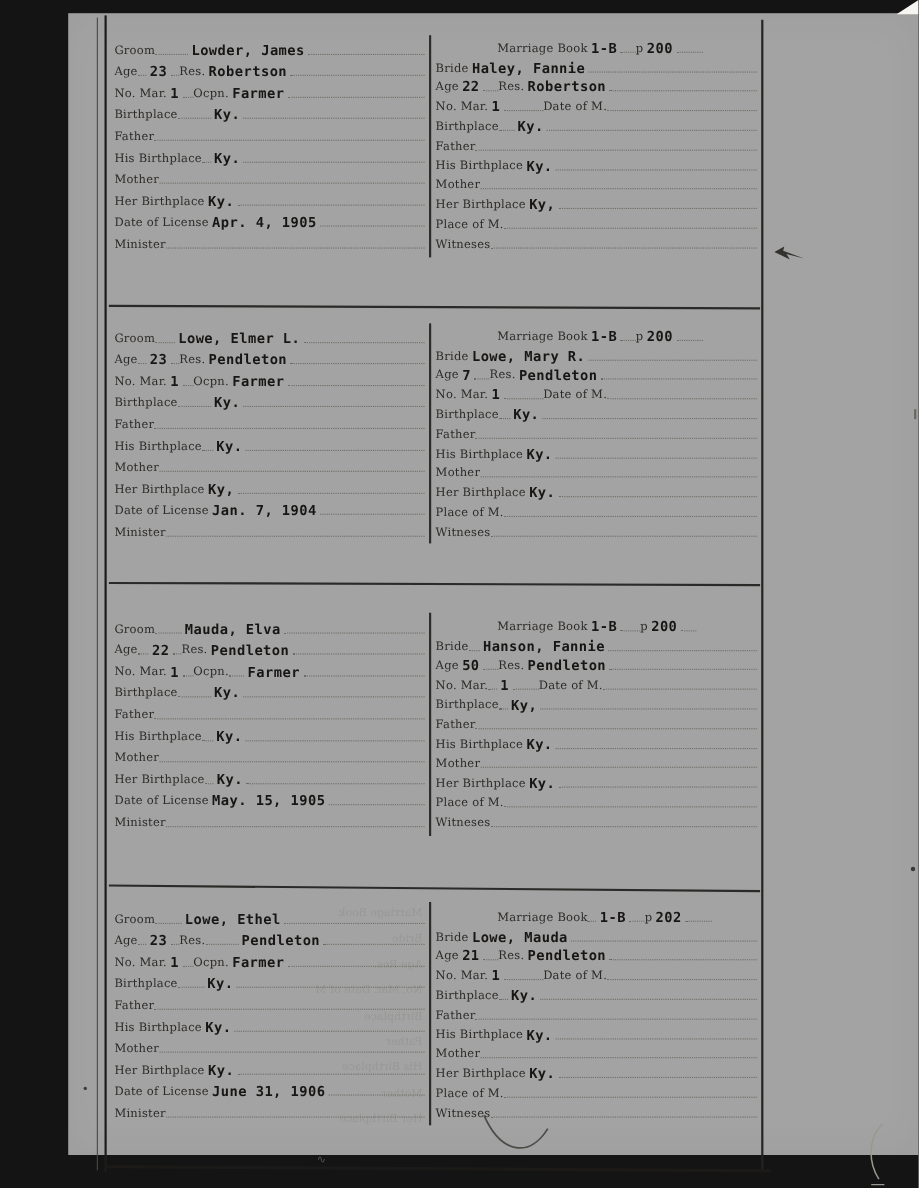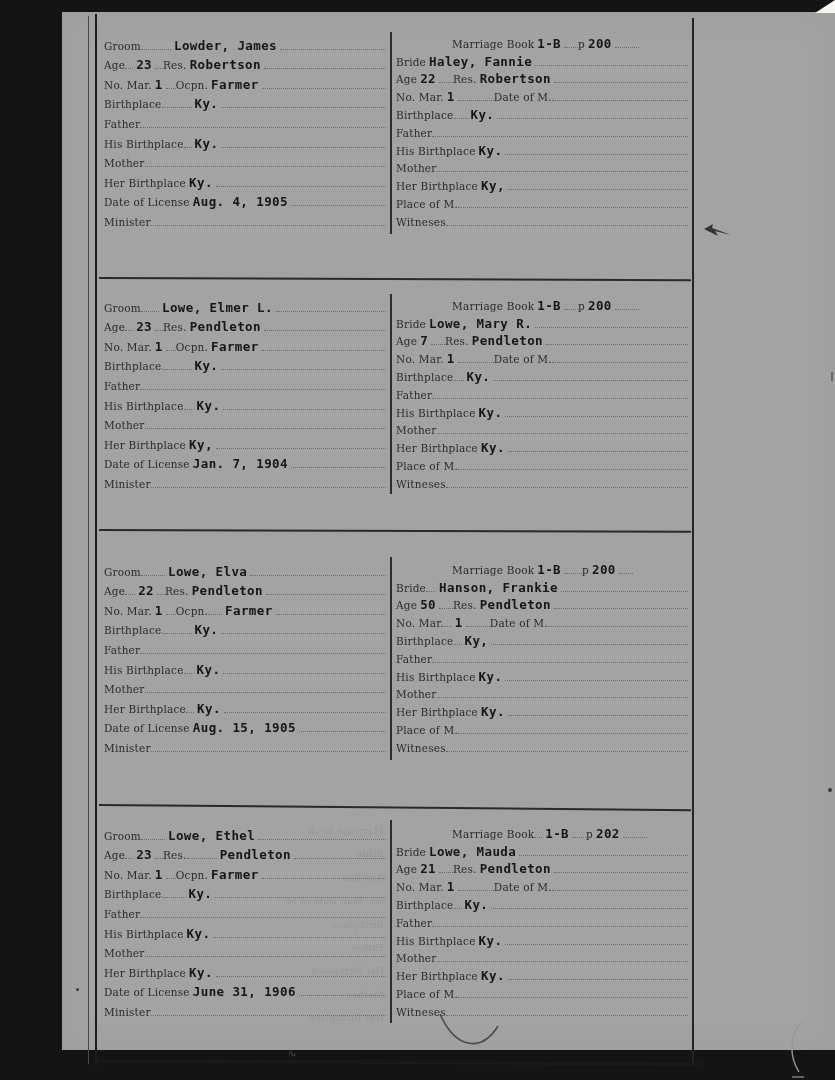--- a/index.html
+++ b/index.html
@@ -118,21 +118,21 @@
       <span class="lbl">Mother</span>
       <span class="lead fill"></span>
     </div>
     <div class="row">
       <span class="lbl">Her Birthplace</span>
       <span class="val">Ky.</span>
       <span class="lead fill"></span>
     </div>
     <div class="row">
       <span class="lbl">Date of License</span>
-      <span class="val">Aug. 4, 1905</span>
+      <span class="val">Apr. 4, 1905</span>
       <span class="lead fill"></span>
     </div>
     <div class="row">
       <span class="lbl">Minister</span>
       <span class="lead fill"></span>
     </div>
   </div>
 
   <div class="bcol" style="top:22px;">
     <div class="row bookrow">
@@ -317,21 +317,21 @@
     <div class="row">
       <span class="lbl">Witneses</span>
       <span class="lead fill"></span>
     </div>
   </div>
 
   <div class="gcol" style="top:548px;">
     <div class="row">
       <span class="lbl">Groom</span>
       <span class="lead w24"></span>
-      <span class="val">Lowe, Elva</span>
+      <span class="val">Mauda, Elva</span>
       <span class="lead fill"></span>
     </div>
     <div class="row">
       <span class="lbl">Age</span>
       <span class="lead w10"></span>
       <span class="val">22</span>
       <span class="lead w8"></span>
       <span class="lbl">Res.</span>
       <span class="val">Pendleton</span>
       <span class="lead fill"></span>
@@ -366,42 +366,42 @@
       <span class="lead fill"></span>
     </div>
     <div class="row">
       <span class="lbl">Her Birthplace</span>
       <span class="lead w8"></span>
       <span class="val">Ky.</span>
       <span class="lead fill"></span>
     </div>
     <div class="row">
       <span class="lbl">Date of License</span>
-      <span class="val">Aug. 15, 1905</span>
+      <span class="val">May. 15, 1905</span>
       <span class="lead fill"></span>
     </div>
     <div class="row">
       <span class="lbl">Minister</span>
       <span class="lead fill"></span>
     </div>
   </div>
 
   <div class="bcol" style="top:548px;">
     <div class="row bookrow">
       <span class="lbl">Marriage Book</span>
       <span class="val">1-B</span>
       <span class="lead w18"></span>
       <span class="lbl">p</span>
       <span class="val">200</span>
       <span class="lead w14"></span>
     </div>
     <div class="row">
       <span class="lbl">Bride</span>
       <span class="lead w10"></span>
-      <span class="val">Hanson, Frankie</span>
+      <span class="val">Hanson, Fannie</span>
       <span class="lead fill"></span>
     </div>
     <div class="row">
       <span class="lbl">Age</span>
       <span class="val">50</span>
       <span class="lead w14"></span>
       <span class="lbl">Res.</span>
       <span class="val">Pendleton</span>
       <span class="lead fill"></span>
     </div>

